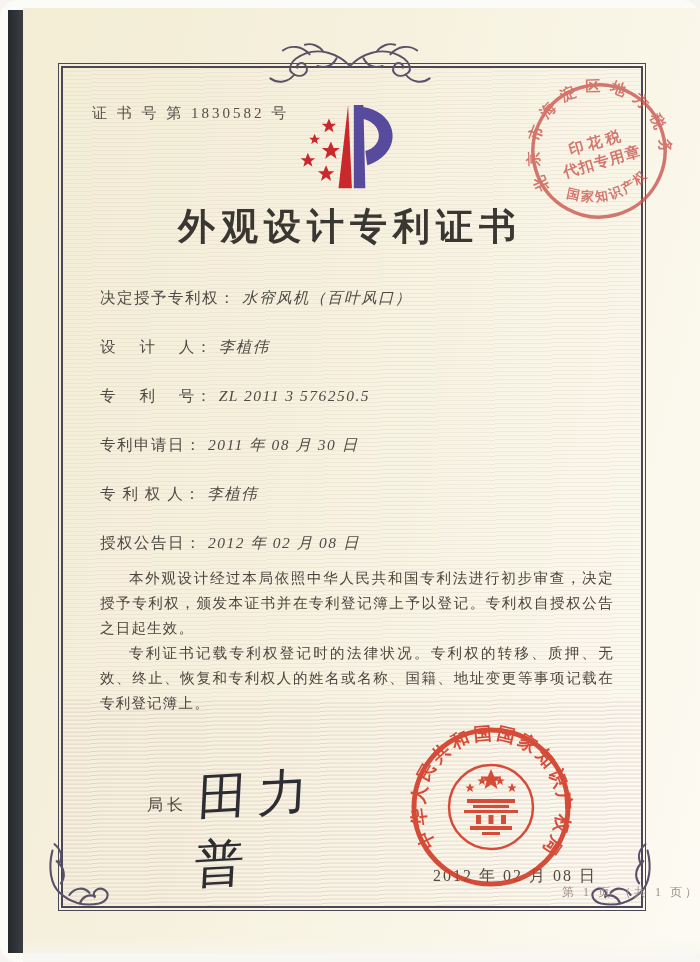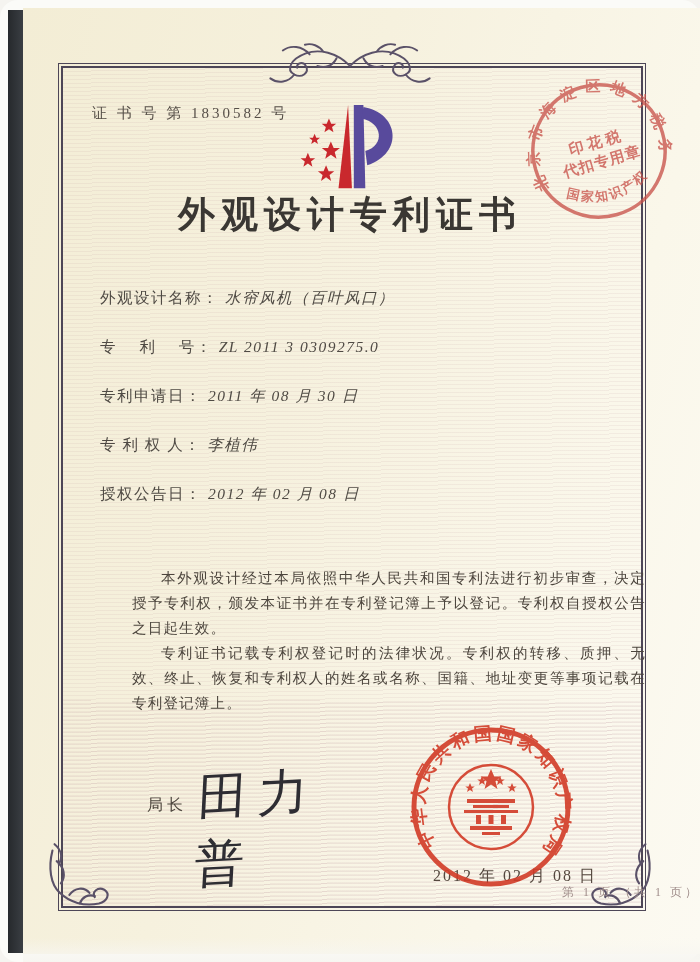--- a/index.html
+++ b/index.html
@@ -28,29 +28,29 @@
   .corner-flourish { position:absolute; width:74px; height:74px; }
   .corner-bl { left:44px; top:840px; }
   .corner-br { left:582px; top:840px; transform:scaleX(-1); }
 
   
   .cert-no { position:absolute; left:92px; top:104px; font-size:15px; color:#564f48;
     letter-spacing:3px; }
   .logo { position:absolute; left:283px; top:96px; width:134px; height:108px; }
   .tax-stamp { position:absolute; left:524px; top:76px; width:150px; height:150px;
     transform:rotate(-16deg); opacity:.78; }
-  .title { position:absolute; left:0; top:190px; width:700px; text-align:center;
+  .title { position:absolute; left:0; top:202px; width:700px; text-align:center;
     font-size:37px; font-weight:bold; color:#3a3733; letter-spacing:6px; }
 
   .fields { position:absolute; left:100px; top:288px; width:520px; }
   .field-row { height:21px; margin-bottom:28px; font-size:15.5px; color:#4f4a44;
     letter-spacing:1.5px; white-space:nowrap; }
   .field-row .val { margin-left:6px;font-style:italic; }
 
-  .body-text { position:absolute; left:100px; top:566px; width:514px;margin-left:32px; }
+  .body-text { position:absolute; left:100px; top:566px; width:514px; }
   .body-text p { font-size:14.5px; line-height:25px; color:#4c453d; letter-spacing:1.2px;
     text-indent:2em; text-align:justify; }
 
   .signer { position:absolute; left:147px; top:795px; font-size:16px; color:#4c453d;
     letter-spacing:4px; }
   .signature { position:absolute; left:196px; top:760px; width:170px; font-size:50px;
     color:#2e2d33; letter-spacing:10px; transform:rotate(-3deg) skewX(-6deg);
     font-family:"DejaVu Sans",sans-serif; }
 
   .seal-date { position:absolute; left:433px; top:866px; font-size:16px; color:#55483f;
@@ -131,24 +131,27 @@
       <textPath href="#ts-bot" startOffset="2">国家知识产权局</textPath>
     </text>
     <text x="0" y="-4" text-anchor="middle" font-size="15" letter-spacing="4" fill="#c9544c" font-weight="bold">印花税</text>
     <text x="0" y="16" text-anchor="middle" font-size="15" letter-spacing="1" fill="#c9544c" font-weight="bold">代扣专用章</text>
   </svg>
 
   <div class="title">外观设计专利证书</div>
 
   <div class="fields">
     <div class="field-row">
-      <span>外观设计名称：</span><span class="val">水帘风机（百叶风口）</span>
-    </div>
-    <div class="field-row">
-      <span>专　 利　 号：</span><span class="val">ZL 2011 3 0309275.0</span>
+      <span>决定授予专利权：</span><span class="val">水帘风机（百叶风口）</span>
+    </div>
+    <div class="field-row">
+      <span>设　 计　 人：</span><span class="val">李植伟</span>
+    </div>
+    <div class="field-row">
+      <span>专　 利　 号：</span><span class="val">ZL 2011 3 576250.5</span>
     </div>
     <div class="field-row">
       <span>专利申请日：</span><span class="val">2011 年 08 月 30 日</span>
     </div>
     <div class="field-row">
       <span>专 利 权 人：</span><span class="val">李植伟</span>
     </div>
     <div class="field-row">
       <span>授权公告日：</span><span class="val">2012 年 02 月 08 日</span>
     </div>

